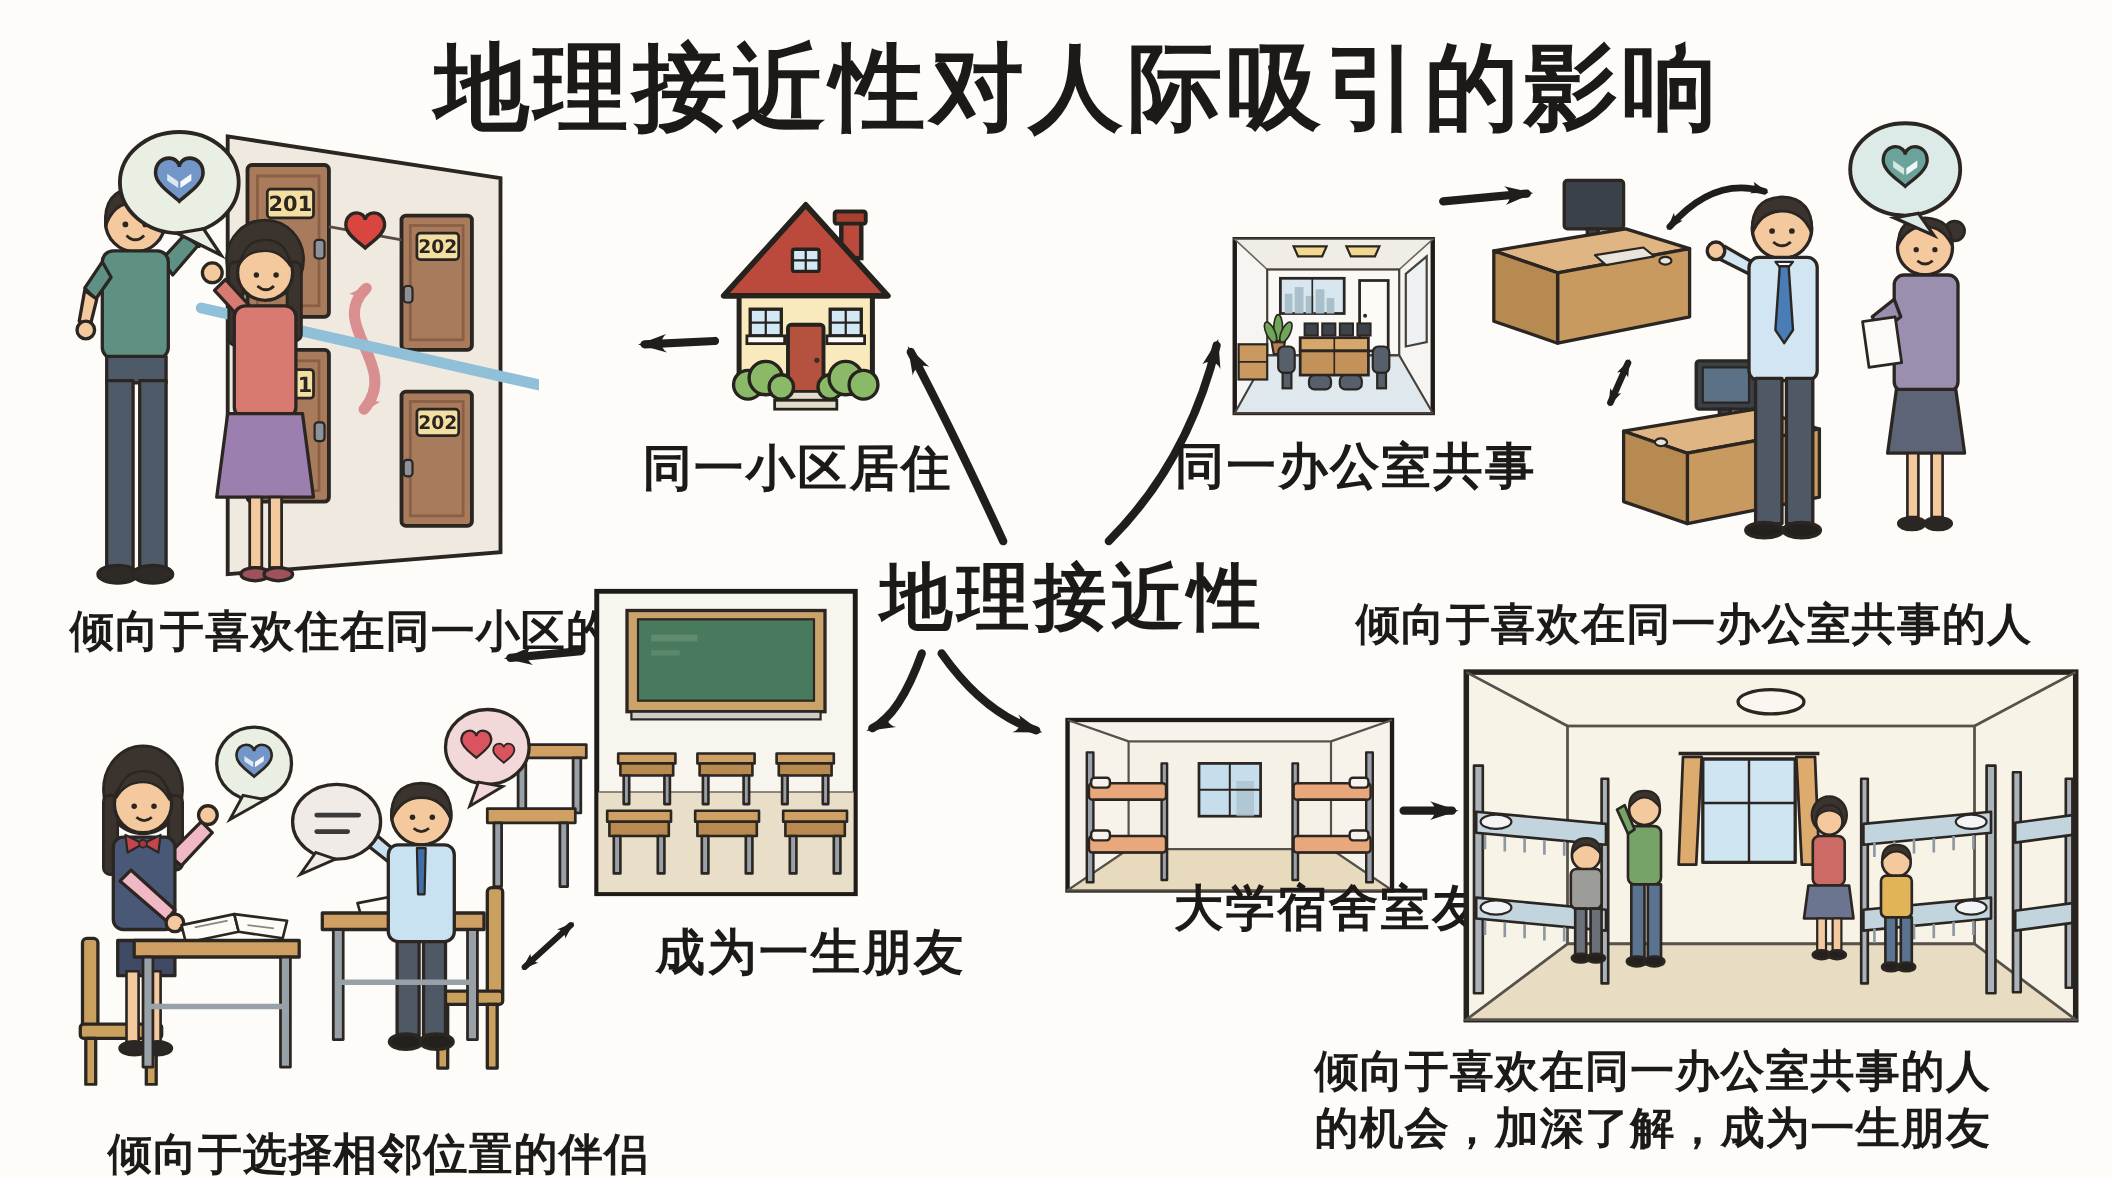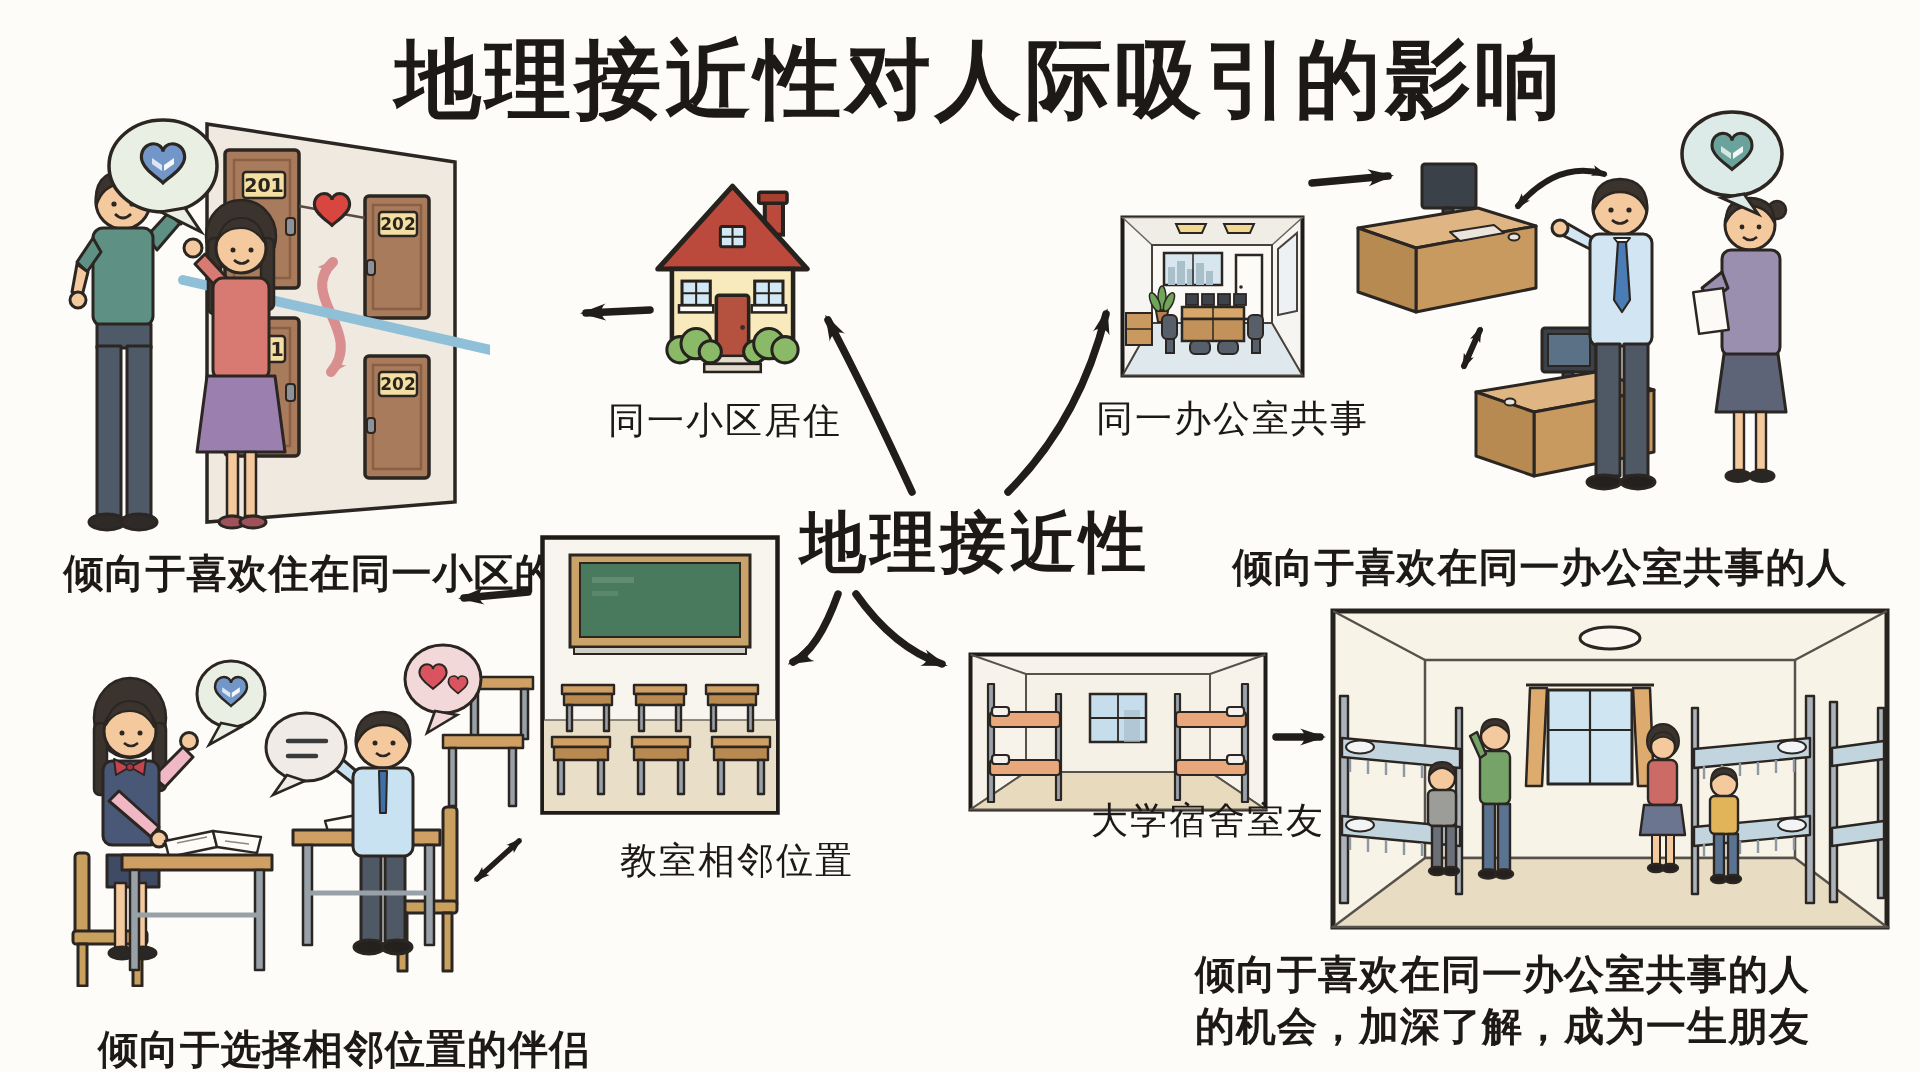--- a/index.html
+++ b/index.html
@@ -1,21 +1,21 @@
 <!DOCTYPE html>
 <html><head>
 <meta charset="utf-8">
 <style>
   html,body{margin:0;padding:0;background:#e8e8e8;}
   .canvas{position:relative;width:1920px;height:1072px;background:#fdfcf9;overflow:hidden;
     font-family:"DejaVu Sans","Liberation Sans",sans-serif;color:#1c1917;}
   .abs{position:absolute;}
   .title{font-size:86px;font-weight:800;text-align:center;letter-spacing:4px;white-space:nowrap;padding-left:20px;}
   .center-label{font-size:66px;font-weight:800;letter-spacing:4px;text-align:center;white-space:nowrap;}
-  .node-label{font-size:37px;font-weight:400;text-align:center;letter-spacing:2px;white-space:nowrap;}
+  .node-label{font-size:45px;font-weight:700;text-align:center;letter-spacing:2px;white-space:nowrap;}
   .caption{font-size:40px;font-weight:700;text-align:center;letter-spacing:1px;white-space:nowrap;}
   .caption2line{font-size:40px;font-weight:700;text-align:center;letter-spacing:1px;line-height:1.3;}
   svg{display:block;}
   svg text{font-family:"DejaVu Sans","Liberation Sans",sans-serif;font-weight:700;fill:#2b2420;}
 </style>
 </head>
 <body>
 
 <div class="canvas">
 
@@ -328,21 +328,21 @@
       </g>
       <g>
         <rect x="172" y="202" width="58" height="10" fill="#cf9f63"></rect>
           <rect x="174" y="212" width="54" height="13" fill="#b98a50"></rect>
         <rect x="178" y="225" width="6" height="34" fill="#99a1a8"></rect>
           <rect x="218" y="225" width="6" height="34" fill="#99a1a8"></rect>
       </g>
     </g>
   </svg>
 
-  <div class="node-label abs" style="left:577px;top:836px;width:320px;">教室相邻位置</div>
+  <div class="node-label abs" style="left:577px;top:836px;width:320px;">成为一生朋友</div>
 
   <svg class="abs" style="left:45px;top:615px;" width="490" height="372" viewBox="0 0 490 372">
     <defs>
       <marker id="ahS1" viewBox="0 0 16 12" markerWidth="16" markerHeight="12" refX="12" refY="6" orient="auto-start-reverse" markerUnits="userSpaceOnUse">
         <path d="M0,0.5 L16,6 L0,11.5 C3,8.5 3,3.5 0,0.5 Z" fill="#211d1a"></path>
       </marker>
     </defs>
 
     <g stroke="#2b2622" stroke-width="2.5" stroke-linejoin="round">
       <rect x="420" y="62" width="68" height="12" fill="#cf9f63"></rect>

